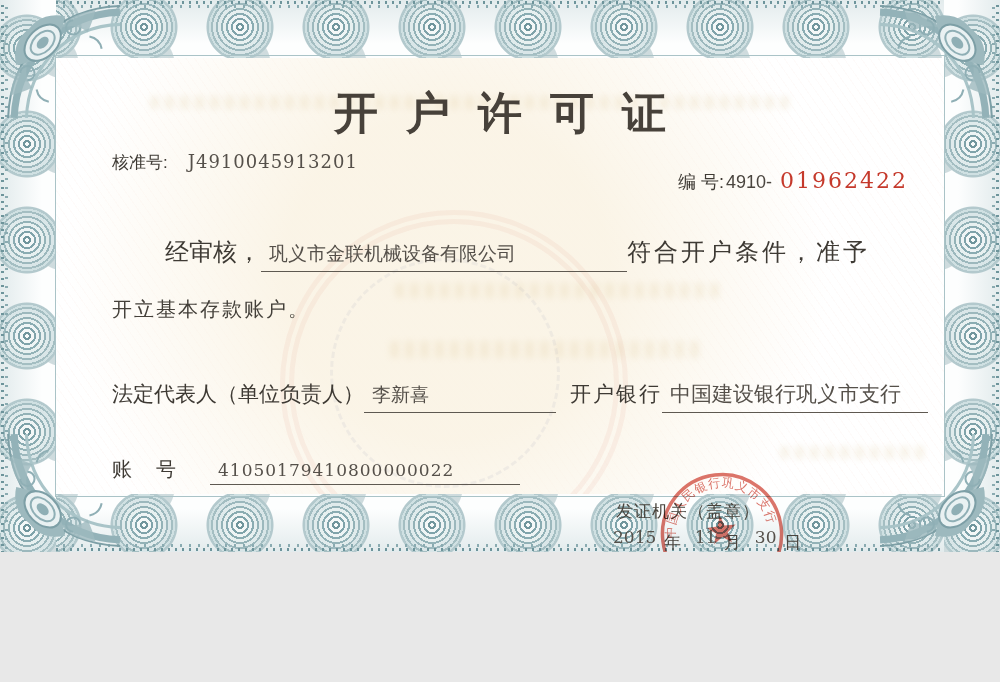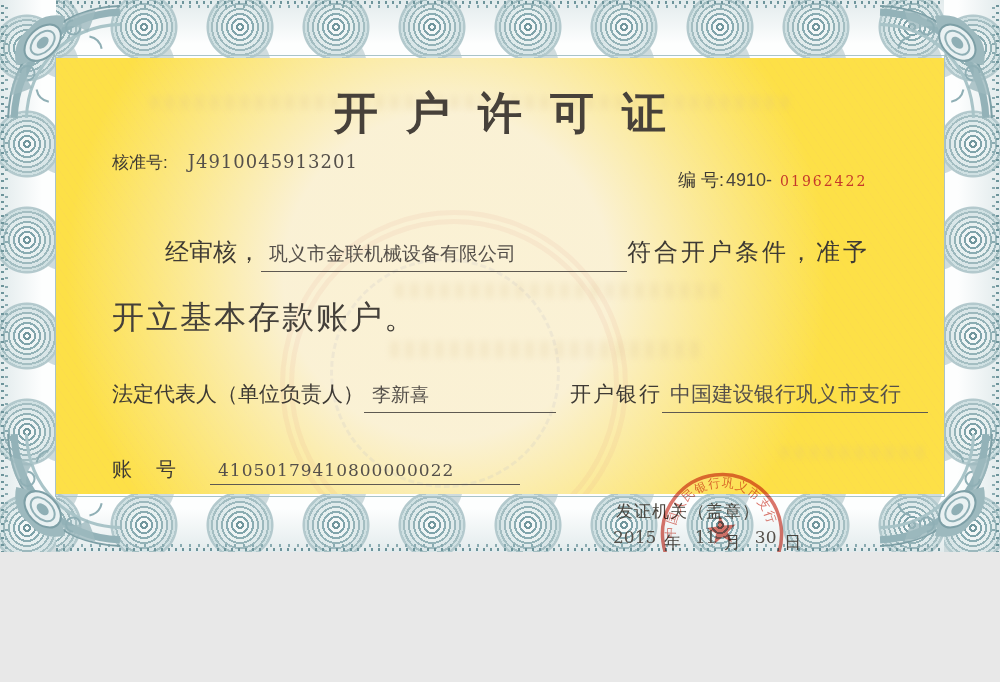--- a/index.html
+++ b/index.html
@@ -1,18 +1,18 @@
 <!DOCTYPE html>
 <html><head>
 <meta charset="utf-8">
 <style>
   html,body{margin:0;padding:0;background:#e8e8e8;}
   .cert{
     position:relative; width:1000px; height:552px; margin:0 auto;
-    background:#fde047; overflow:hidden;
+    background:#ffffff; overflow:hidden;
     font-family:"Liberation Sans", sans-serif;
   }
   
   .strip{position:absolute; z-index:1;}
   .strip-h{
     left:0; right:0; height:58px;
     background-color:#fdfefe;
     background-image:
       repeating-linear-gradient(90deg, #6d949b 0 2px, rgba(255,255,255,0) 2px 7px),
       repeating-linear-gradient(90deg, #8aabb1 0 2px, rgba(255,255,255,0) 2px 9px),
@@ -84,26 +84,26 @@
   .u{
     display:inline-block; border-bottom:1.5px solid #5e5951;
     padding:0 6px 4px 8px; vertical-align:baseline;
   }
   .approval-row{left:112px; top:151px; font-size:17px;}
   .approval-row .val{margin-left:20px; font-size:18px; letter-spacing:1px;}
   .serial-row{left:678px; top:168px; font-size:18px;}
   .serial-prefix{margin-left:2px; color:#4a453f;}
   .serial-number{
     font-family:"DejaVu Serif","Liberation Serif",serif;
-    color:#c5392b; margin-left:8px; letter-spacing:2px; font-size:14px;
+    color:#c5392b; margin-left:8px; letter-spacing:2px; font-size:22px;
   }
   .body1{left:165px; top:236px; font-size:24px; color:#44403a;}
   .body1 .u{width:352px; font-size:19px;}
   .body1 .suffix{letter-spacing:3px;}
-  .body2{left:112px; top:296px; font-size:32px; color:#44403a; letter-spacing:2px;}
+  .body2{left:112px; top:296px; font-size:20px; color:#44403a; letter-spacing:2px;}
   .row3{left:112px; top:380px; font-size:21px; color:#413d37;}
   .row3 .u.legal{width:178px; font-size:19px;}
   .row3 .bank-lbl{margin-left:14px; letter-spacing:2px;}
   .row3 .u.bank{width:252px; font-size:21px;}
   .row4{left:112px; top:456px; font-size:20px; color:#413d37;}
   .row4 .u{width:296px; font-size:17px; letter-spacing:1px;margin-left:32px;}
   .acct-lbl{letter-spacing:2px;}
   .issuer{left:616px; top:500px; font-size:17px; color:#49443d; letter-spacing:1px;}
   .date-row{left:610px; top:531px; font-size:17px; color:#49443d;}
   .date-row .num{

